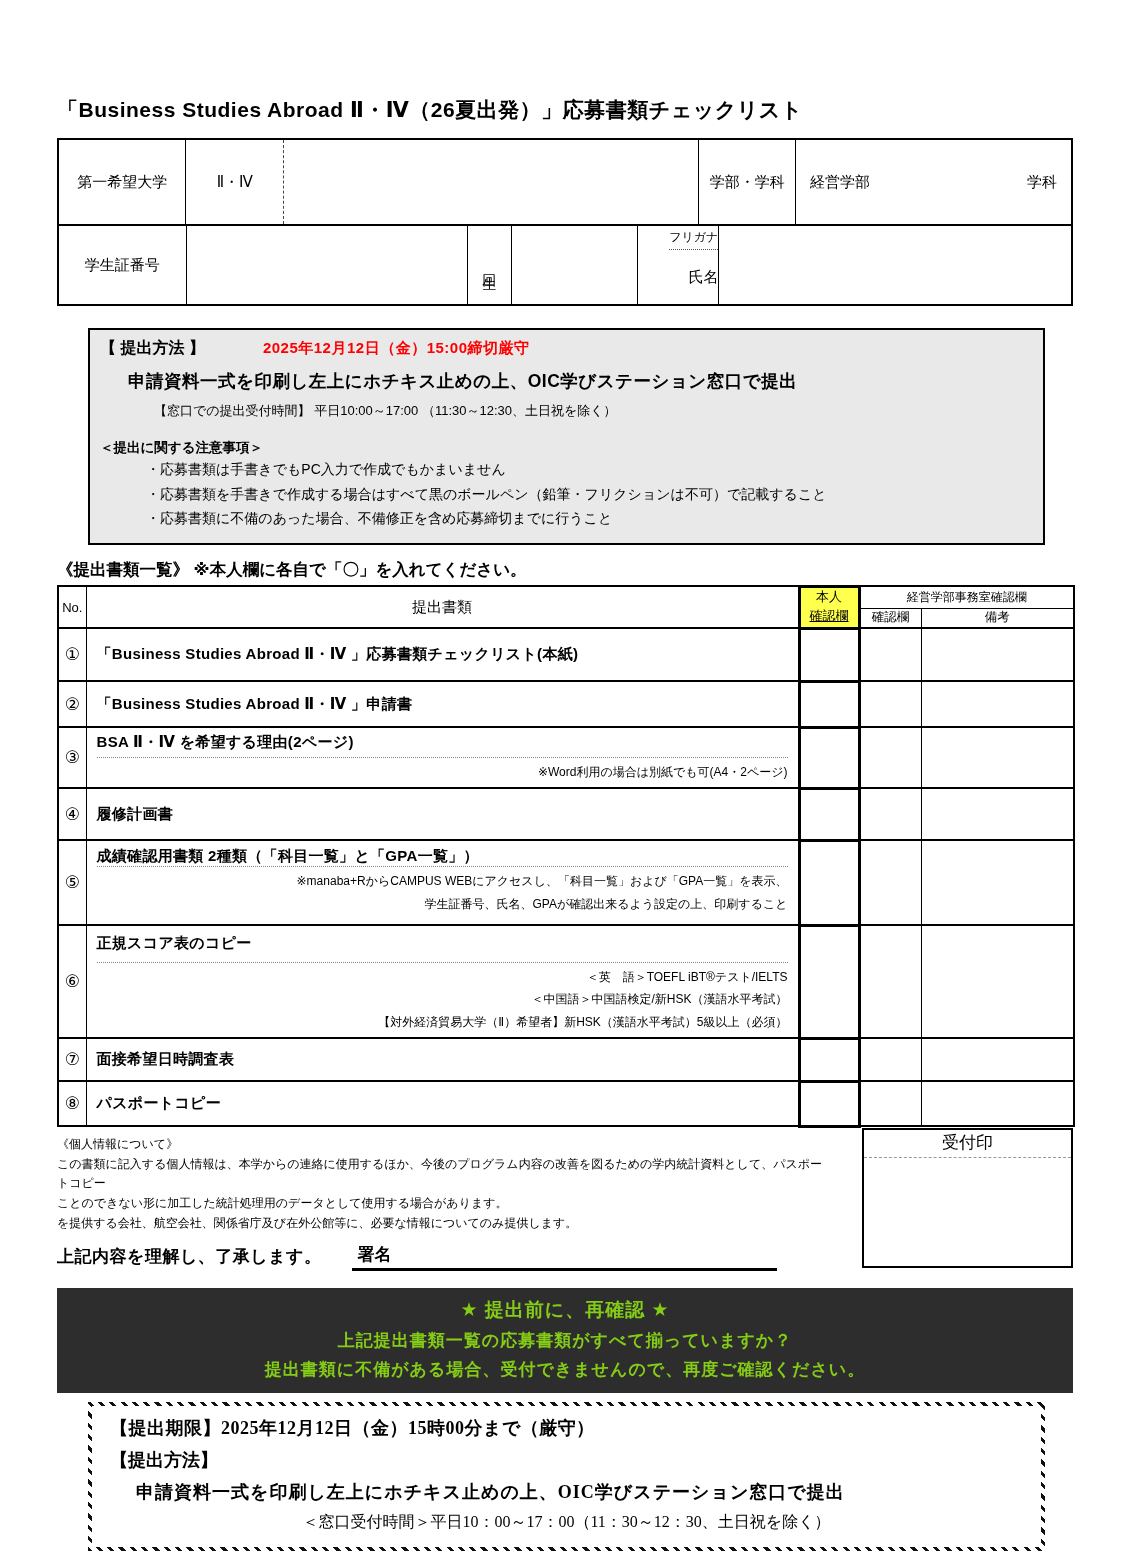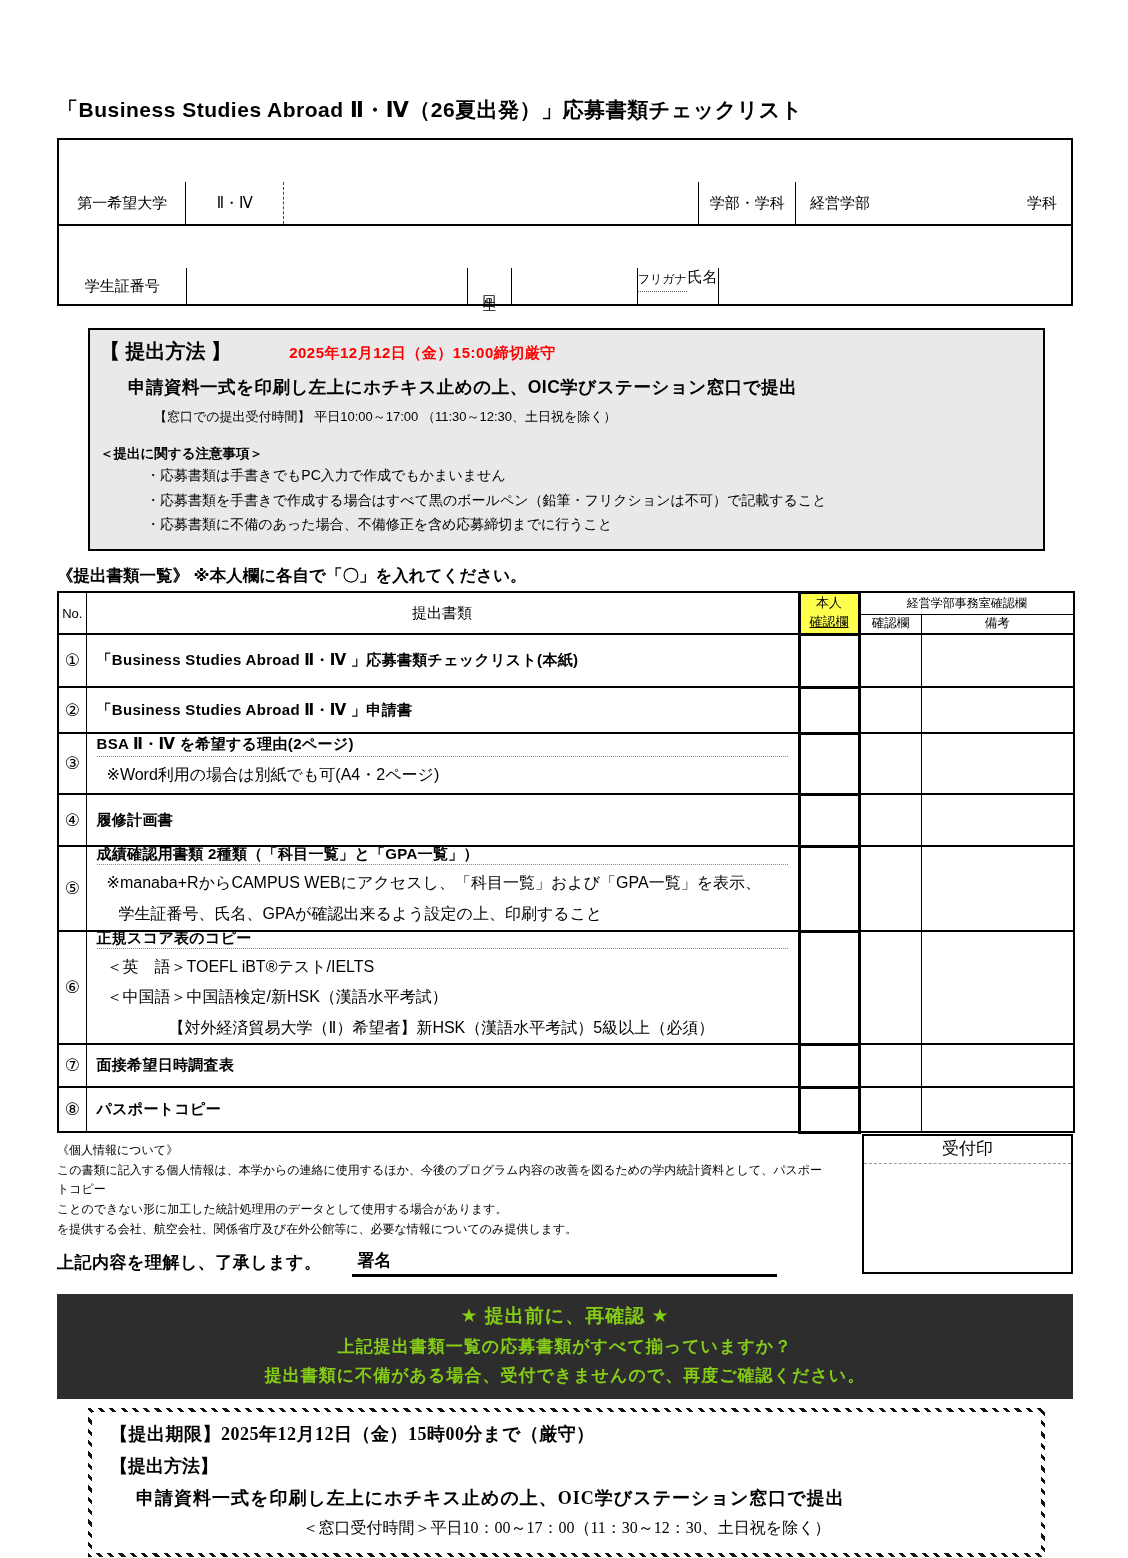--- a/index.html
+++ b/index.html
@@ -8,36 +8,36 @@
   .page { width:1128px; height:1558px; background:#fff; padding:96px 55px 12px 57px; overflow:hidden; }
 
   
   .doc-title-line { font-size:21px; font-weight:bold; letter-spacing:0.5px; margin-bottom:14px; }
 
   
   .app-table { width:1016px; border:2px solid #000; }
   .app-row { display:flex; }
   .app-row1 { height:86px; border-bottom:2px solid #000; }
   .app-row2 { height:78px; }
-  .acell { border-right:1px solid #000; display:flex; align-items:center; justify-content:center; font-size:15px;margin-top:42px; }
+  .acell { border-right:1px solid #000; display:flex; align-items:center; justify-content:center; font-size:15px; }
   .acell:last-child { border-right:none; }
   .dashed-r { border-right:1px dashed #444; }
   .w128{width:128px;} .w98{width:98px;} .w417{width:417px;} .w97{width:97px;} .w276{width:276px;}
   .w283{width:283px;} .w44{width:44px;} .w126{width:126px;} .w82{width:82px;} .w353{width:353px;}
   .faculty-cell { justify-content:space-between; padding:0 14px; }
   .vert-label { writing-mode:vertical-rl; text-orientation:upright; letter-spacing:2px; font-size:14px; }
-  .name-col { flex-direction:row; align-items:flex-start; justify-content:flex-start; padding:0; }
+  .name-col { flex-direction:column; align-items:flex-end; justify-content:flex-start; padding:0; }
   .furigana-row { height:24px; border-bottom:1px dotted #555; font-size:12px; display:flex; align-items:center; justify-content:center; }
   .name-row { flex:1; display:flex; align-items:center; justify-content:center; font-size:15px; }
   .fill-blank { background:#fff; }
 
   
   .method-box { width:957px; margin:22px 0 0 31px; border:2px solid #000; background:#e9e9e9; padding:8px 10px 12px 10px; }
   .mb-line1 { display:flex; align-items:baseline; }
-  .mb-heading { font-size:20px; font-weight:bold; }
+  .mb-heading { font-size:16px; font-weight:bold; }
   .mb-deadline { font-size:15px; font-weight:bold; color:#ff0000; margin-left:58px; letter-spacing:0.5px; }
   .mb-instruction { font-size:17.5px; font-weight:bold; margin:10px 0 0 28px; letter-spacing:0.5px; }
   .mb-hours { font-size:13px; margin:9px 0 0 54px; }
   .mb-notes-heading { font-size:13.5px; font-weight:bold; margin-top:19px; }
   .mb-note { font-size:14px; margin-left:46px; line-height:1.75; }
 
   
   .ck-heading { font-size:16.5px; font-weight:bold; margin:14px 0 4px 0; }
   table.ck-table { width:1016px; border-collapse:collapse; table-layout:fixed; border:2px solid #000; }
   .ck-table th, .ck-table td { border:1px solid #000; }
@@ -50,21 +50,21 @@
   .h-sub { font-size:12.5px; text-align:center; height:20px; }
   .ck-table tbody td { border-top:2px solid #000; border-bottom:2px solid #000; }
   .c-no { text-align:center; font-size:17px; vertical-align:middle; }
   .c-doc { padding:0 10px; vertical-align:middle; }
   .c-self { border-left:3px solid #000 !important; border-right:3px solid #000 !important;
             border-top:3px solid #000 !important; border-bottom:3px solid #000 !important; }
   .doc-flex { display:flex; flex-direction:column; height:100%; justify-content:center; }
   .doc-title { font-size:15px; font-weight:bold; letter-spacing:0.3px; }
   .with-notes .doc-title { flex:1; display:flex; align-items:center; }
   .doc-notes { border-top:1px dotted #888; padding:3px 0 3px 10px; }
-  .note-line { font-size:16px; line-height:1.9; }
+  .note-line { font-size:12px; line-height:1.9;text-align:right; }
   .note-indent1 { padding-left:12px; }
   .note-indent2 { padding-left:62px; }
   .rh1{height:53px;} .rh2{height:46px;} .rh3{height:61px;} .rh4{height:52px;}
   .rh5{height:85px;} .rh6{height:113px;} .rh7{height:43px;} .rh8{height:45px;}
   .rh3 .doc-flex,.rh5 .doc-flex,.rh6 .doc-flex{height:100%;}
   .rh3 .doc-flex{height:59px;} .rh5 .doc-flex{height:67px;} .rh6 .doc-flex{height:111px;}
 
   
   .after-table { position:relative; width:1016px; height:148px; margin-top:2px; }
   .privacy { width:775px; padding-top:6px;font-family:Liberation Mono, monospace; }

